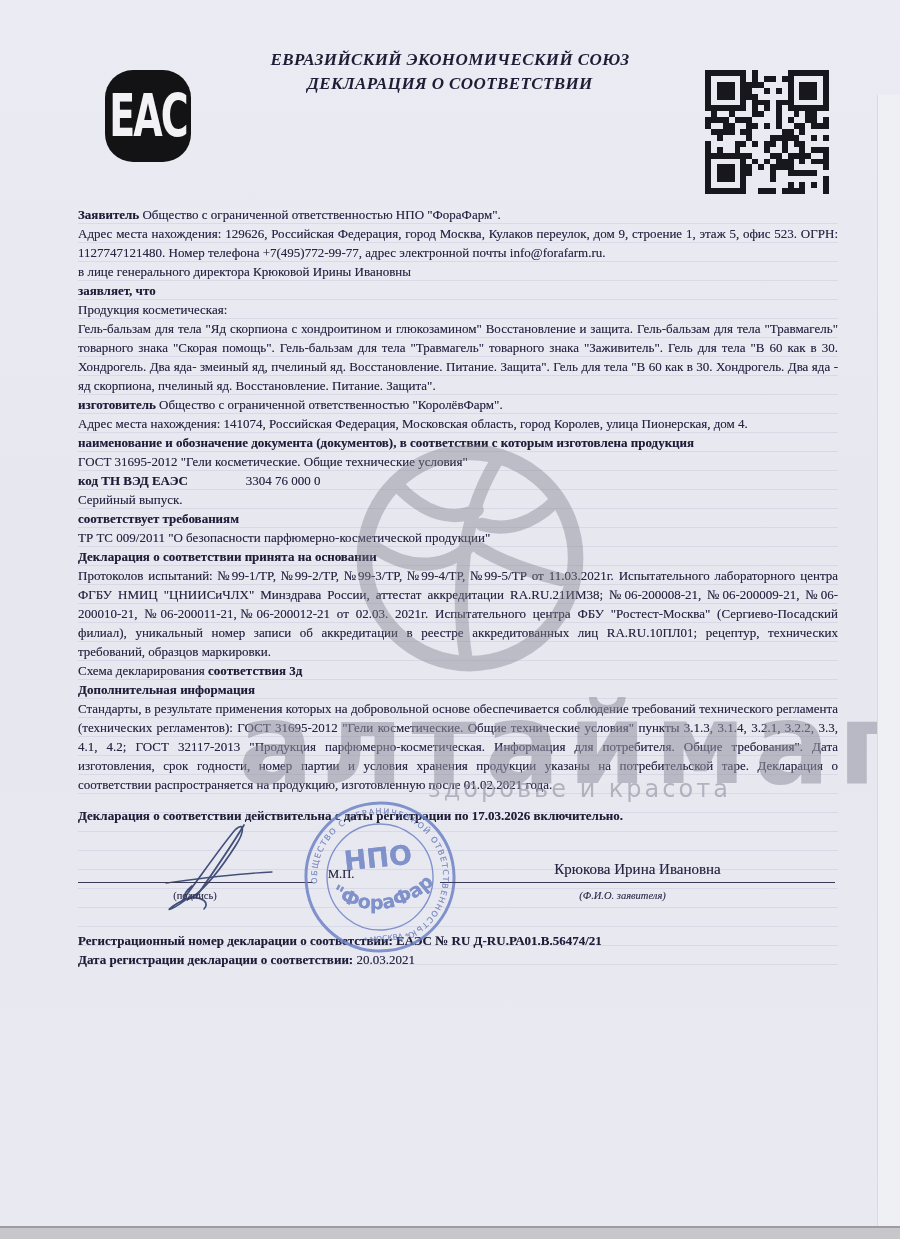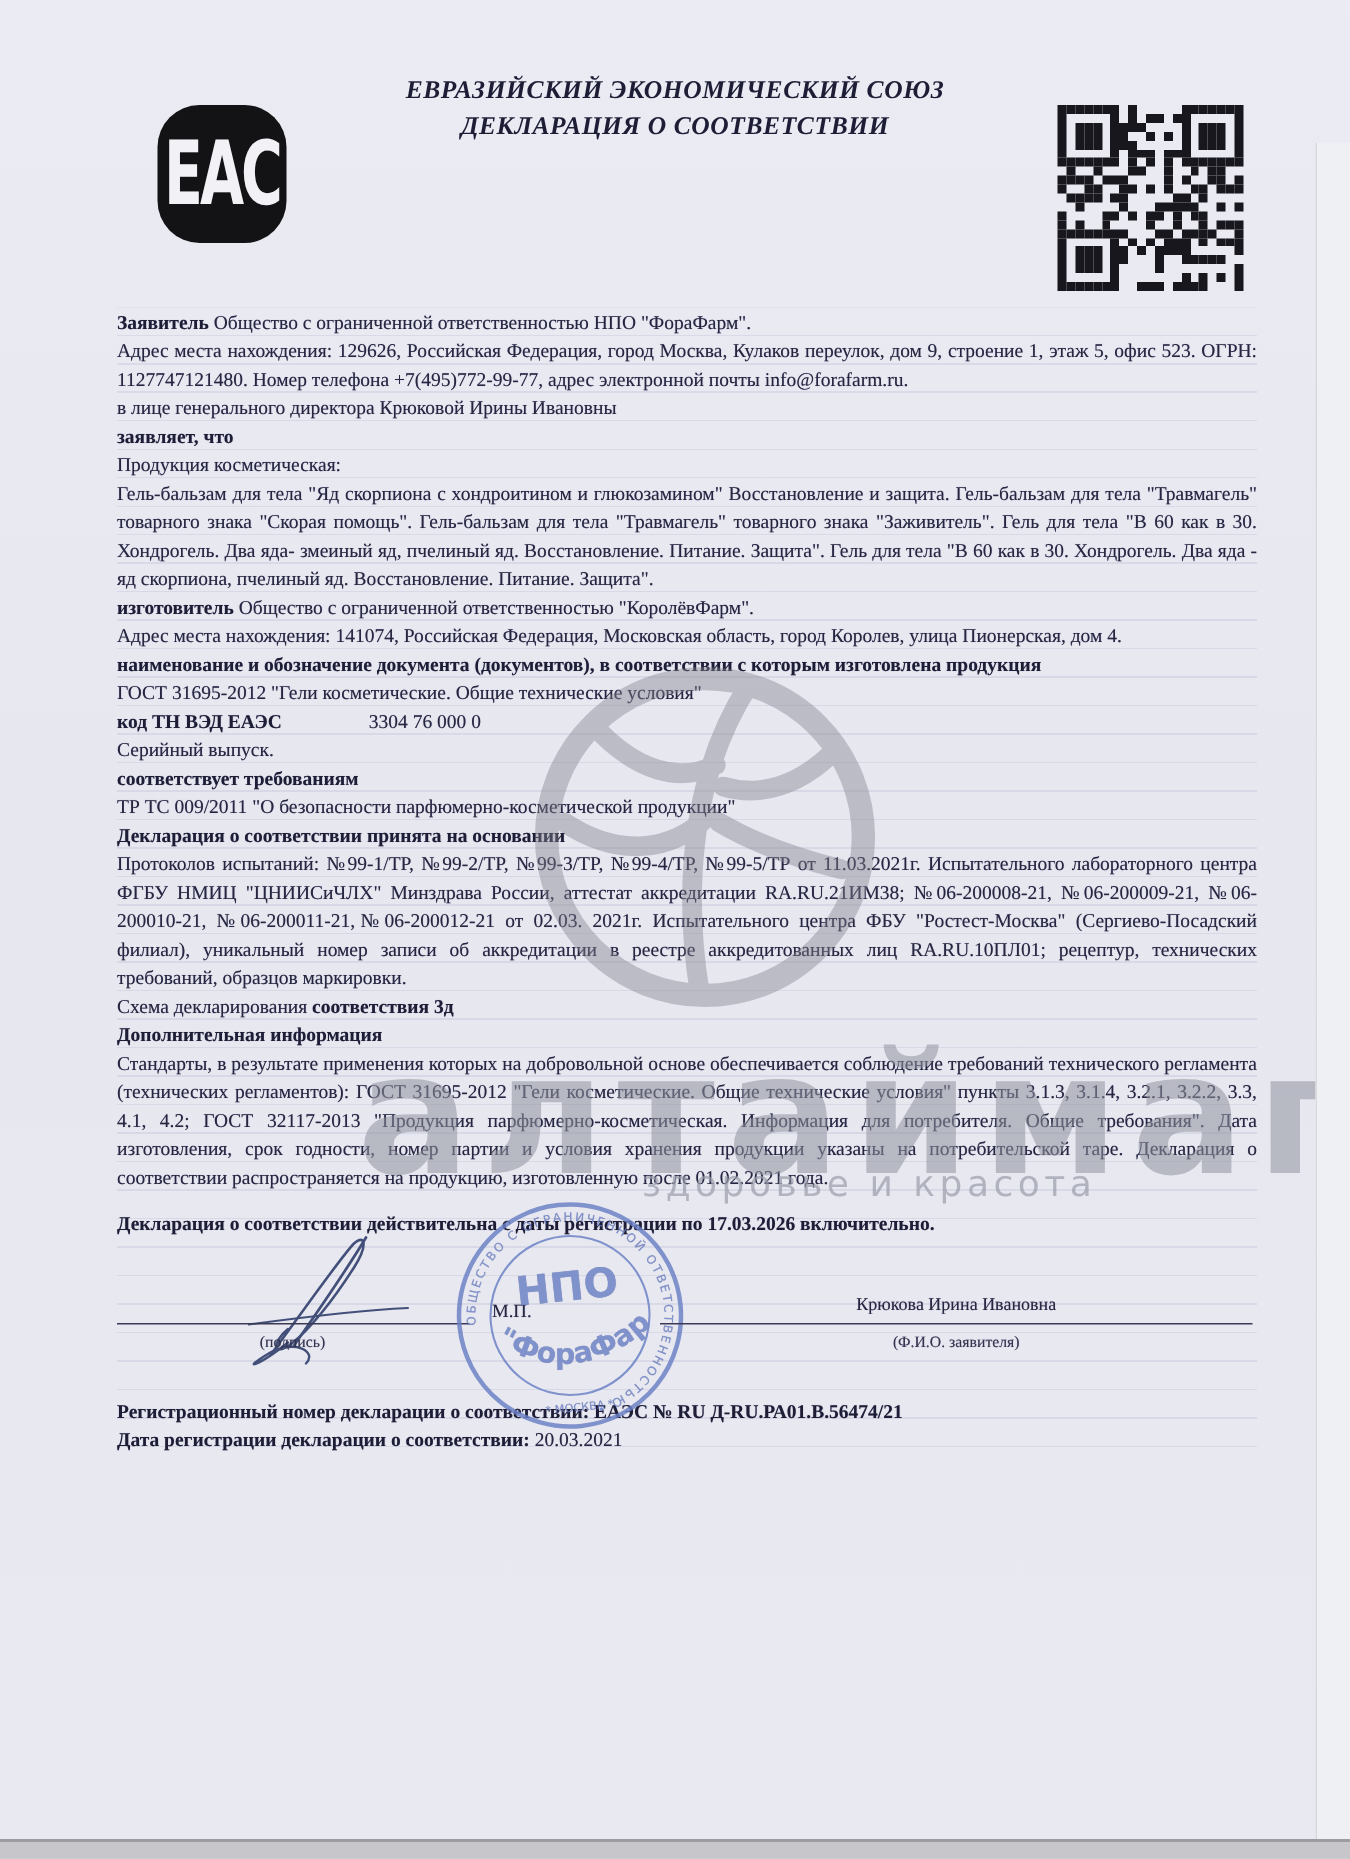--- a/index.html
+++ b/index.html
@@ -30,22 +30,22 @@
   .code-val{display:inline-block;margin-left:58px;}
   .mt{margin-top:12px !important;}
   
   .sig-block{position:relative;height:92px;margin-top:14px;}
   .sig-line-left{position:absolute;left:0;top:43px;width:235px;border-bottom:1.6px solid #3a3a55;}
   .sig-caption{position:absolute;left:57px;top:47px;width:120px;text-align:center;font-size:10.5px;color:#33334e;}
   .sig-svg{position:absolute;left:70px;top:-20px;width:140px;height:95px;opacity:.9;}
   .mp-label{position:absolute;left:250px;top:26px;font-weight:normal;font-size:12.5px;}
   .stamp{position:absolute;left:222px;top:-42px;width:160px;height:160px;opacity:.82;transform:rotate(-6deg);}
   .sig-line-right{position:absolute;left:362px;top:43px;width:395px;border-bottom:1.6px solid #3a3a55;}
-  .fio-name{position:absolute;left:362px;top:21px;width:395px;text-align:center;font-size:12px;}
-  .fio-caption{position:absolute;left:362px;top:47px;width:395px;text-align:center;font-size:10.5px;color:#33334e;}
+  .fio-name{position:absolute;left:362px;top:21px;width:395px;text-align:center;font-size:15px;}
+  .fio-caption{position:absolute;left:347px;top:47px;width:395px;text-align:center;font-size:10.5px;color:#33334e;font-style:italic;}
   
   .wm{pointer-events:none;}
   .wm-logo{position:absolute;left:350px;top:438px;width:240px;height:240px;opacity:.42;}
   .wm-brand{position:absolute;left:238px;top:688px;font-family:"DejaVu Sans",sans-serif;font-weight:bold;
             font-size:112px;line-height:112px;letter-spacing:8px;color:#90939f;opacity:.55;}
   .wm-tagline{position:absolute;left:428px;top:775px;font-family:"DejaVu Sans",sans-serif;
             font-size:24px;letter-spacing:3px;color:#9a9daa;opacity:.7;}
 </style>
 </head>
 <body>

